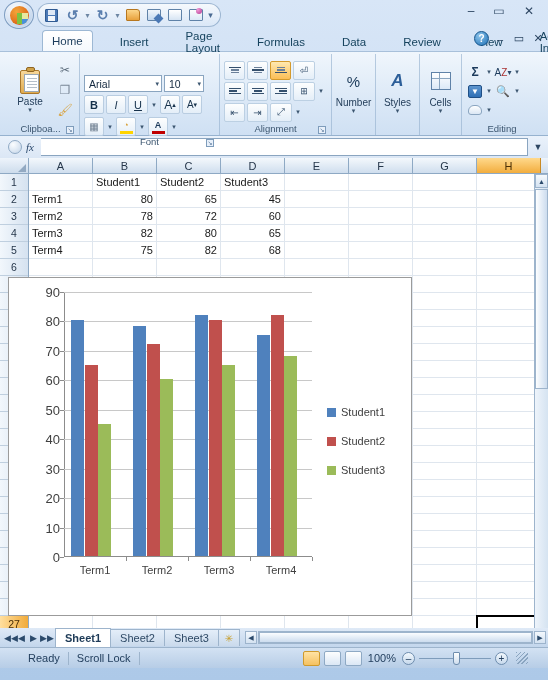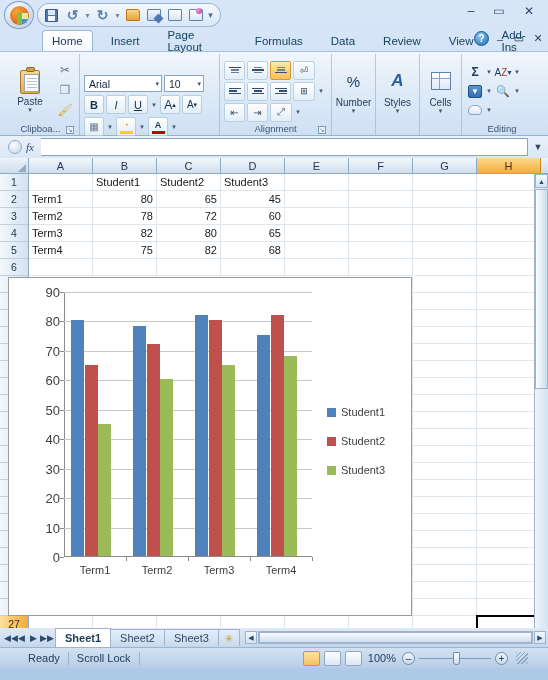--- a/index.html
+++ b/index.html
@@ -64,21 +64,21 @@
     font-size:12px; color:#4a5f7a; text-shadow:0 1px 0 rgba(255,255,255,.9);
     white-space:nowrap; overflow:hidden;
   }
   .win-ctrl { position:absolute; right:4px; top:2px; display:flex; gap:2px; }
   .wc { width:26px; height:18px; display:flex; align-items:center; justify-content:center;
         font-size:12px; color:#2d4662; border-radius:3px; }
   .wc.close { width:30px; }
 
   
   .tabstrip { position:relative; height:21px; padding-left:42px; }
-  .tabs { display:flex; align-items:center; height:21px; gap:8px; }
+  .tabs { display:flex; align-items:flex-end; height:21px; gap:17px; }
   .tab { height:19px; padding:0 9px; display:flex; align-items:center;
          font-size:11.5px; color:#16435e; border-radius:4px 4px 0 0;
          border:1px solid transparent; border-bottom:none; }
   .tab.active { background:linear-gradient(180deg,#ffffff,#f5f9fd);
                 border-color:#9db8d4; color:#1b3c5c; height:21px; }
   .tab-right { position:absolute; right:2px; top:1px; display:flex; align-items:center; gap:3px; }
   .help-ico { width:15px; height:15px; border-radius:50%;
               background:radial-gradient(circle at 35% 30%,#8fc6ec,#1d6fb5);
               border:1px solid #14558d; color:#fff; font-size:10px; font-weight:bold;
               display:flex; align-items:center; justify-content:center; }
@@ -377,20 +377,24 @@
             <span style="font-size:9px;color:#d8a13c">◔</span>
             <span class="sw-under" style="background:#ffd400"></span>
           </div>
           <div class="mini-caret">▾</div>
           <div class="swbtn">
             <span style="font-size:9px;font-weight:bold;color:#1c3a5c">A</span>
             <span class="sw-under" style="background:#c00000"></span>
           </div>
           <div class="mini-caret">▾</div>
         </div>
+      </div>
+      <div class="grp-label">
+        <span>Font</span>
+        <span class="dlg">↘</span>
       </div>
     </div>
 
     <div class="grp" style="width:112px">
       <div class="grp-body" style="flex-direction:column;justify-content:center;gap:2px;align-items:stretch;padding-top:3px">
         <div class="font-row">
           <div class="al-btn">
               <i class="al-line" style="width:12px"></i>
               <i class="al-line" style="width:8px;background:#6b8099"></i>
               <i class="al-line" style="width:8px;background:#6b8099"></i>

